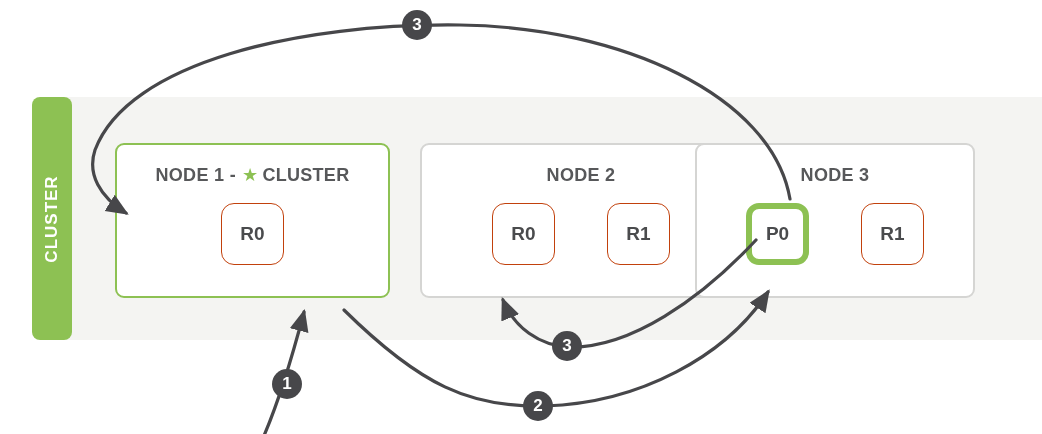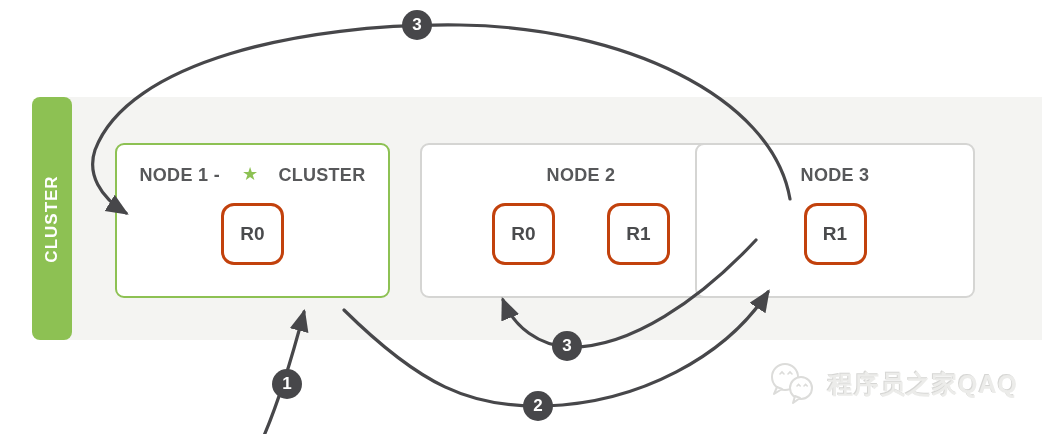--- a/index.html
+++ b/index.html
@@ -28,30 +28,30 @@
   .node{
     position:absolute;top:143px;height:155px;background:#ffffff;
     border:2px solid #d5d5d3;border-radius:9px;box-sizing:border-box;
     display:flex;flex-direction:column;align-items:center;
   }
   .node.master{border-color:#8dc153;}
   .node1{left:115px;width:275px;}
   .node2{left:420px;width:322px;}
   .node3{left:695px;width:280px;}
   .node-title{
-    margin-top:20px;display:flex;align-items:flex-start;gap:19px;
+    margin-top:20px;display:flex;align-items:flex-end;gap:3px;
     font-size:18px;font-weight:bold;color:#57585a;letter-spacing:0.3px;
   }
   .star{color:#8dc153;font-size:18px;line-height:1;margin:0 1px 2px 3px;}
   .shard-row{
     display:flex;gap:52px;margin-top:17px;
   }
   .shard{
     width:63px;height:62px;border-radius:13px;box-sizing:border-box;
-    border:3px solid #c2410c;background:#ffffff;
+    border:1px solid #c2410c;background:#ffffff;
     display:flex;align-items:center;justify-content:center;
     font-size:19px;font-weight:bold;color:#4a4b4d;
   }
   .shard.primary{border-color:#8dc153;border-width:6px;}
   
   .arrows{position:absolute;left:0;top:0;width:1042px;height:434px;pointer-events:none;}
   
   .badge{
     position:absolute;width:30px;height:30px;border-radius:50%;
     background:#47474a;color:#ffffff;
@@ -103,20 +103,21 @@
       <div class="shard">R0</div>
       <div class="shard">R1</div>
     </div>
   </div>
 
   <div class="node node3">
     <div class="node-title">
       <span>NODE 3</span>
     </div>
     <div class="shard-row">
+      <div class="shard primary">P0</div>
       <div class="shard">R1</div>
     </div>
   </div>
 
   <svg class="arrows" viewBox="0 0 1042 434">
     <defs>
       <marker id="ah" markerWidth="9" markerHeight="8" refX="6" refY="3" orient="auto">
         <path d="M0,0 L7,3 L0,6 Z" fill="#47474a"></path>
       </marker>
     </defs>
@@ -124,31 +125,14 @@
     <path d="M 263 438 Q 283 392 304 312" fill="none" stroke="#47474a" stroke-width="3.2" stroke-linecap="round" marker-end="url(#ah)"></path>
     <path d="M 344 310 C 420 385 470 408 545 406 C 640 403 726 356 768 292" fill="none" stroke="#47474a" stroke-width="3.2" stroke-linecap="round" marker-end="url(#ah)"></path>
     <path d="M 756 240 C 700 300 630 348 570 347 C 539 346 514 327 503 300" fill="none" stroke="#47474a" stroke-width="3.2" stroke-linecap="round" marker-end="url(#ah)"></path>
   </svg>
 
   <div class="badge badge-3-top">3</div>
   <div class="badge badge-1">1</div>
   <div class="badge badge-2">2</div>
   <div class="badge badge-3-mid">3</div>
 
-  <div class="watermark">
-    <svg width="52" height="48" viewBox="0 0 52 48">
-      <g fill="#ffffff" stroke="#dcdcda" stroke-width="2">
-        <circle cx="17" cy="17" r="13"></circle>
-        <path d="M9 27 L6 34 L14 29 Z" stroke-linejoin="round"></path>
-        <circle cx="33" cy="28" r="11"></circle>
-        <path d="M27 36 L25 43 L32 38 Z" stroke-linejoin="round"></path>
-      </g>
-      <g fill="none" stroke="#dcdcda" stroke-width="1.6" stroke-linecap="round">
-        <path d="M12 14 l2 -2 l2 2"></path>
-        <path d="M20 14 l2 -2 l2 2"></path>
-        <path d="M29 26 l1.6 -1.6 l1.6 1.6"></path>
-        <path d="M36 26 l1.6 -1.6 l1.6 1.6"></path>
-      </g>
-    </svg>
-    <span class="watermark-text">程序员之家QAQ</span>
-  </div>
 
 </div>
 
 </body></html>

